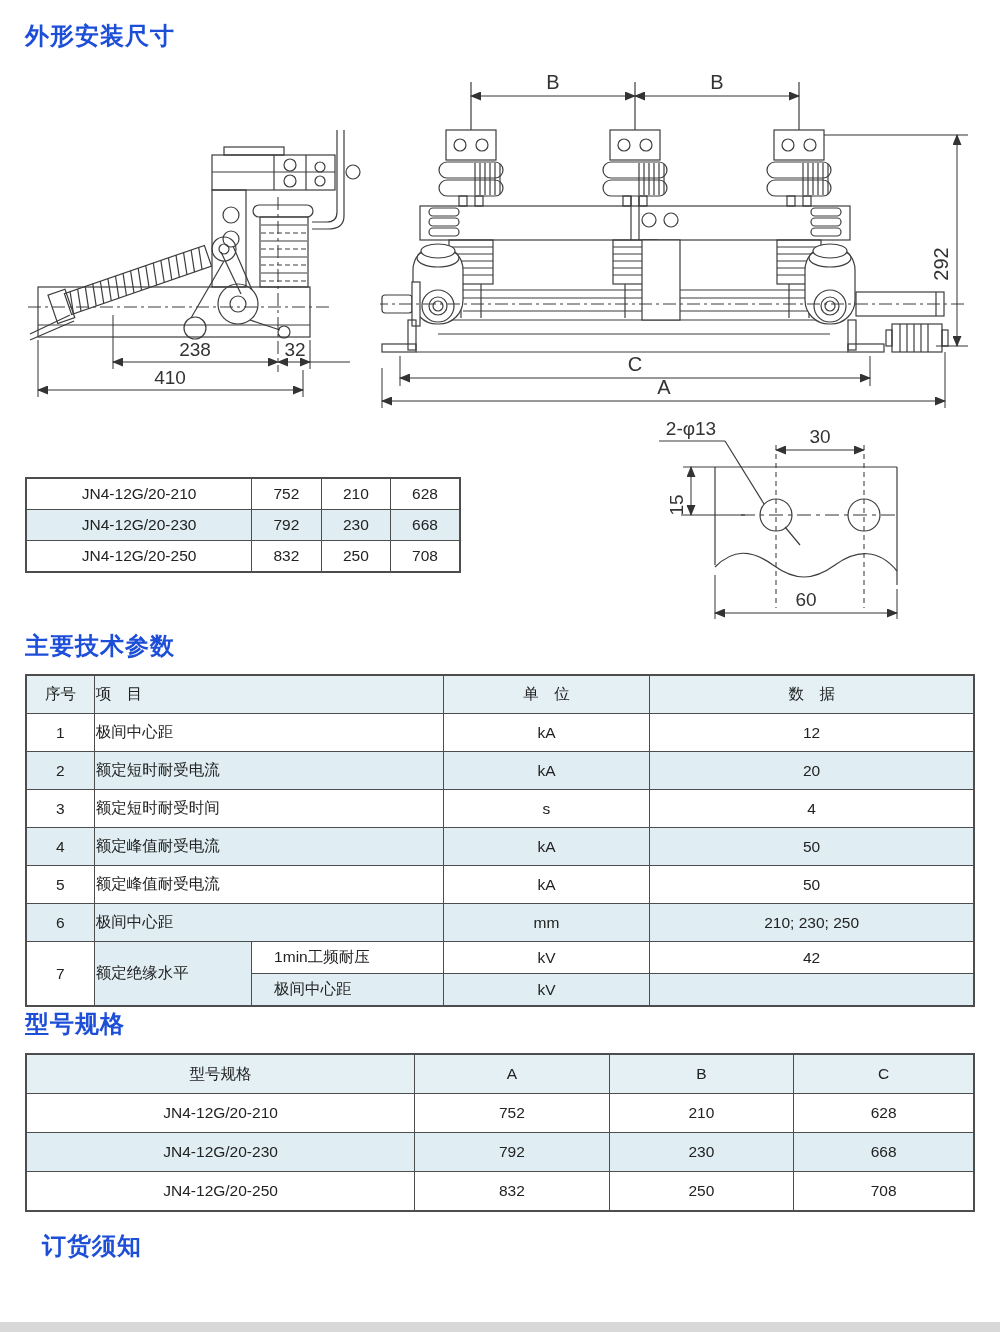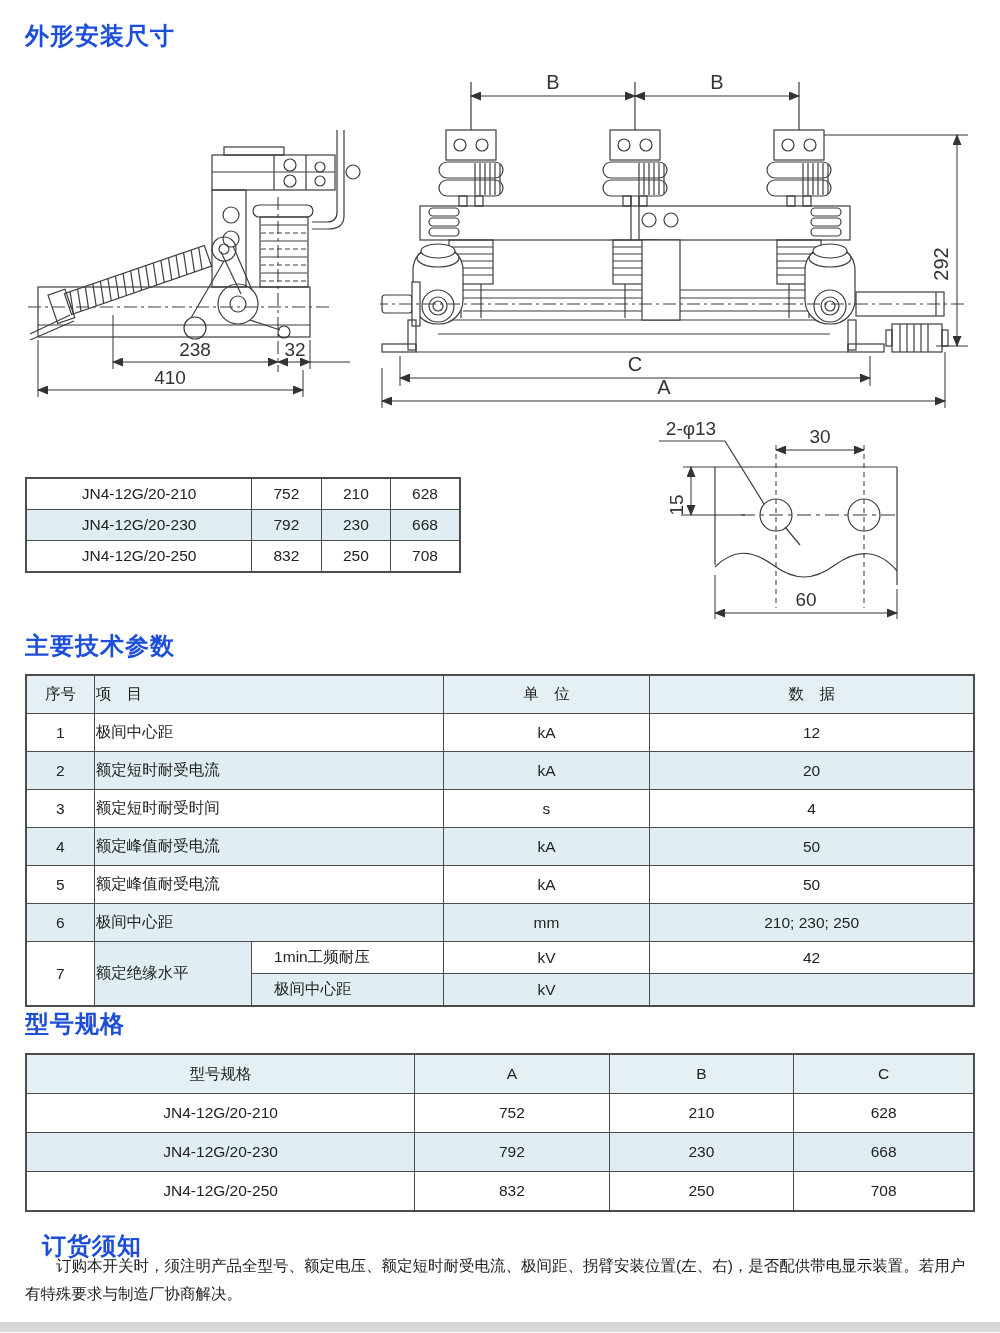--- a/index.html
+++ b/index.html
@@ -383,16 +383,15 @@
       <td>JN4-12G/20-250</td>
       <td>832</td>
       <td>250</td>
       <td>708</td>
     </tr>
   </tbody>
     </table>
 
   <h2 class="sec abs" style="left:42px;top:1230px;">订货须知</h2>
 
-  <p class="note abs" style="left:25px;top:1252px;width:950px;margin:0;">订购本开关时，须注明产品全型号、额定电压、额定短时耐受电流、极间距、拐臂安装位置(左、右)，是否配供带电显示装置。若用户有特殊要求与制造厂协商解决。</p>
 
   <div class="footbar"></div>
 </div>
 
 </body></html>

